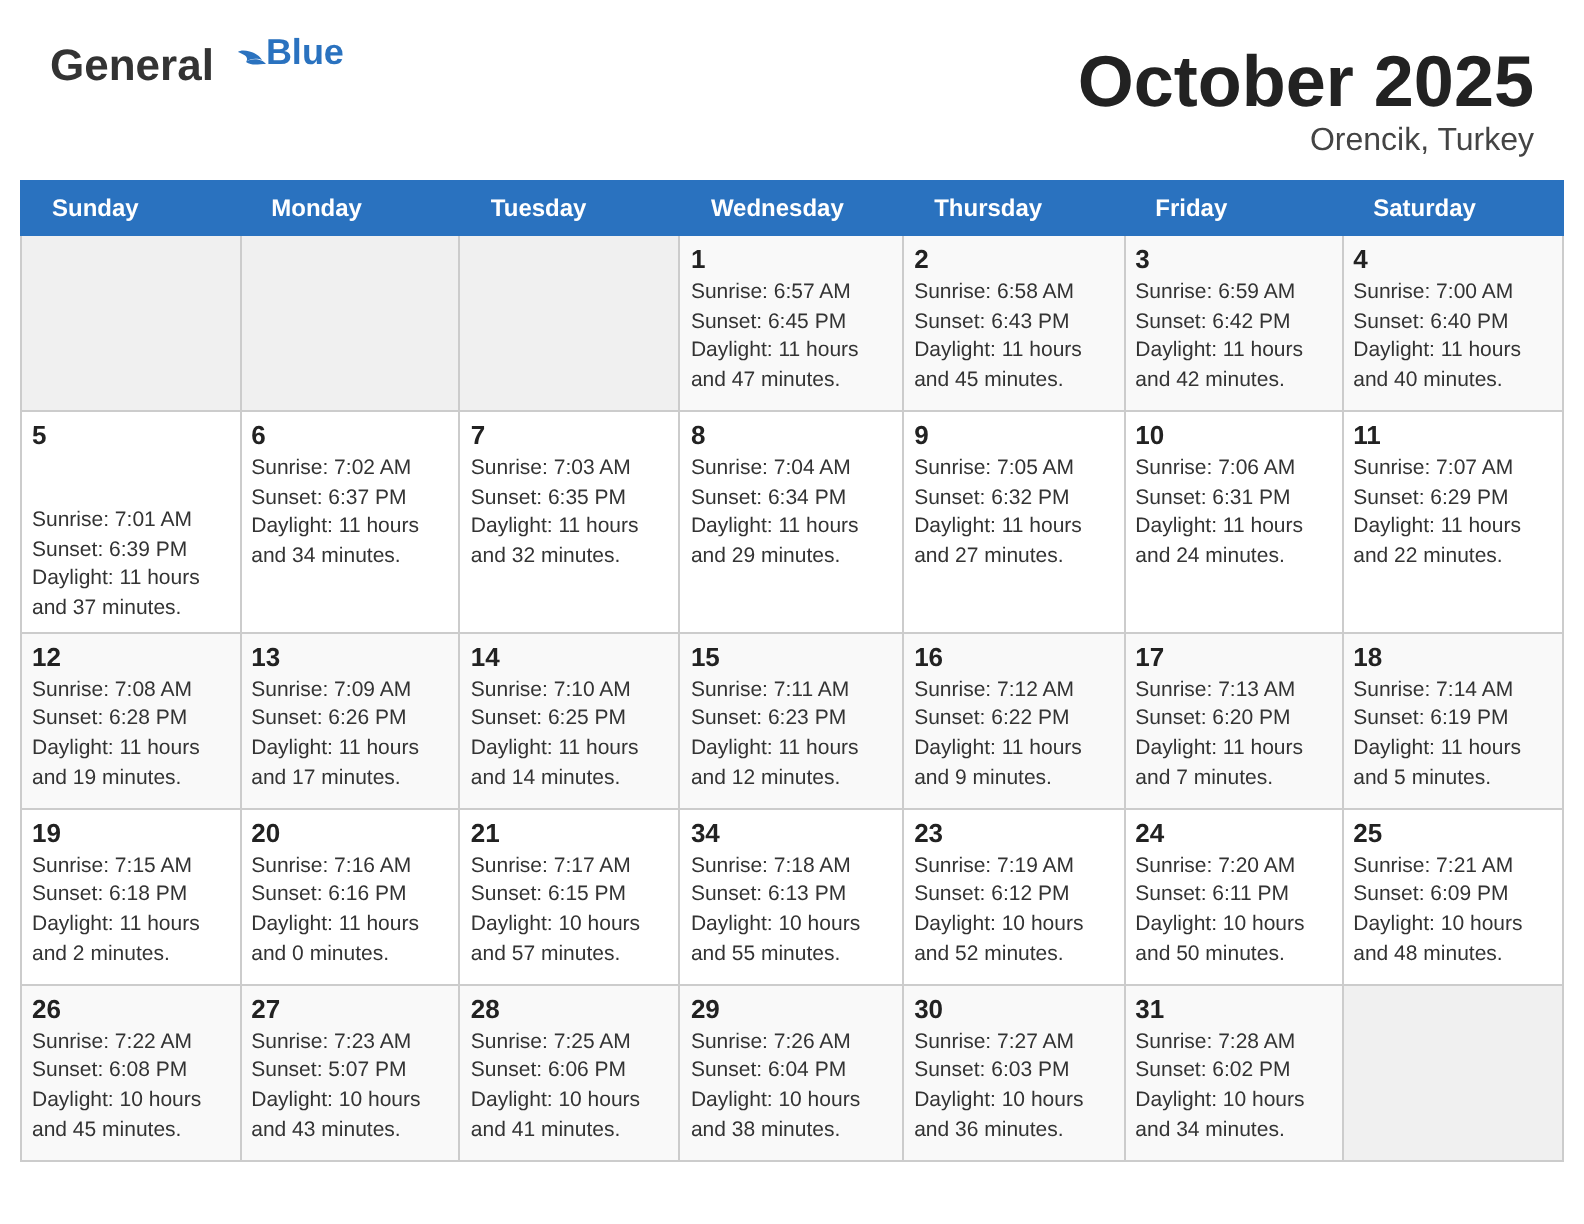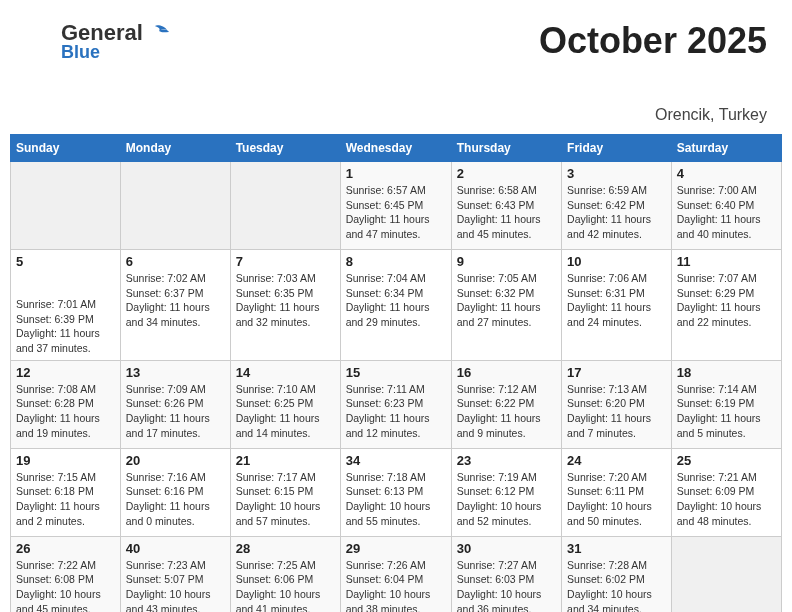--- a/index.html
+++ b/index.html
@@ -11,49 +11,47 @@
       padding: 10px;
     }
     .header {
       display: flex;
       align-items: flex-start;
       justify-content: space-between;
       padding: 10px 15px 5px 15px;
     }
     .logo {
       display: flex;
-      flex-direction: column;
+      flex-direction: row;
       align-items: flex-start;
-      margin-left: 36px;
     }
     .title-block {
       text-align: right;
     }
     .month-title {
       font-size: 36px;
       font-weight: bold;
       color: #222;
       text-align: right;
     }
     .location-title {
       font-size: 16px;
       color: #444;
-      margin-top: 44px;
     }
     .calendar {
       width: 100%;
       border-collapse: collapse;
       margin-top: 5px;
       font-size: 11px;
     }
     .calendar th {
       background-color: #2a72bf;
       color: #fff;
       text-align: left;
-      padding: 6px 5px;
+      padding: 6px 15px;
       font-size: 12px;
       font-weight: bold;
       border: 1px solid #2a72bf;
     }
     .calendar td {
       border: 1px solid #ccc;
       vertical-align: top;
       padding: 4px 5px;
       width: 113px;
       height: 88px;
@@ -276,21 +274,21 @@
         </td>
       </tr>
       <tr>
         <td>
           <span class="day-num">26</span>
           <div class="day-info" style="white-space: pre-wrap;">Sunrise: 7:22 AM
 Sunset: 6:08 PM
 Daylight: 10 hours and 45 minutes.</div>
         </td>
         <td>
-          <span class="day-num">40</span>
+          <span class="day-num">27</span>
           <div class="day-info" style="white-space: pre-wrap;">Sunrise: 7:23 AM
 Sunset: 5:07 PM
 Daylight: 10 hours and 43 minutes.</div>
         </td>
         <td>
           <span class="day-num">28</span>
           <div class="day-info" style="white-space: pre-wrap;">Sunrise: 7:25 AM
 Sunset: 6:06 PM
 Daylight: 10 hours and 41 minutes.</div>
         </td>

